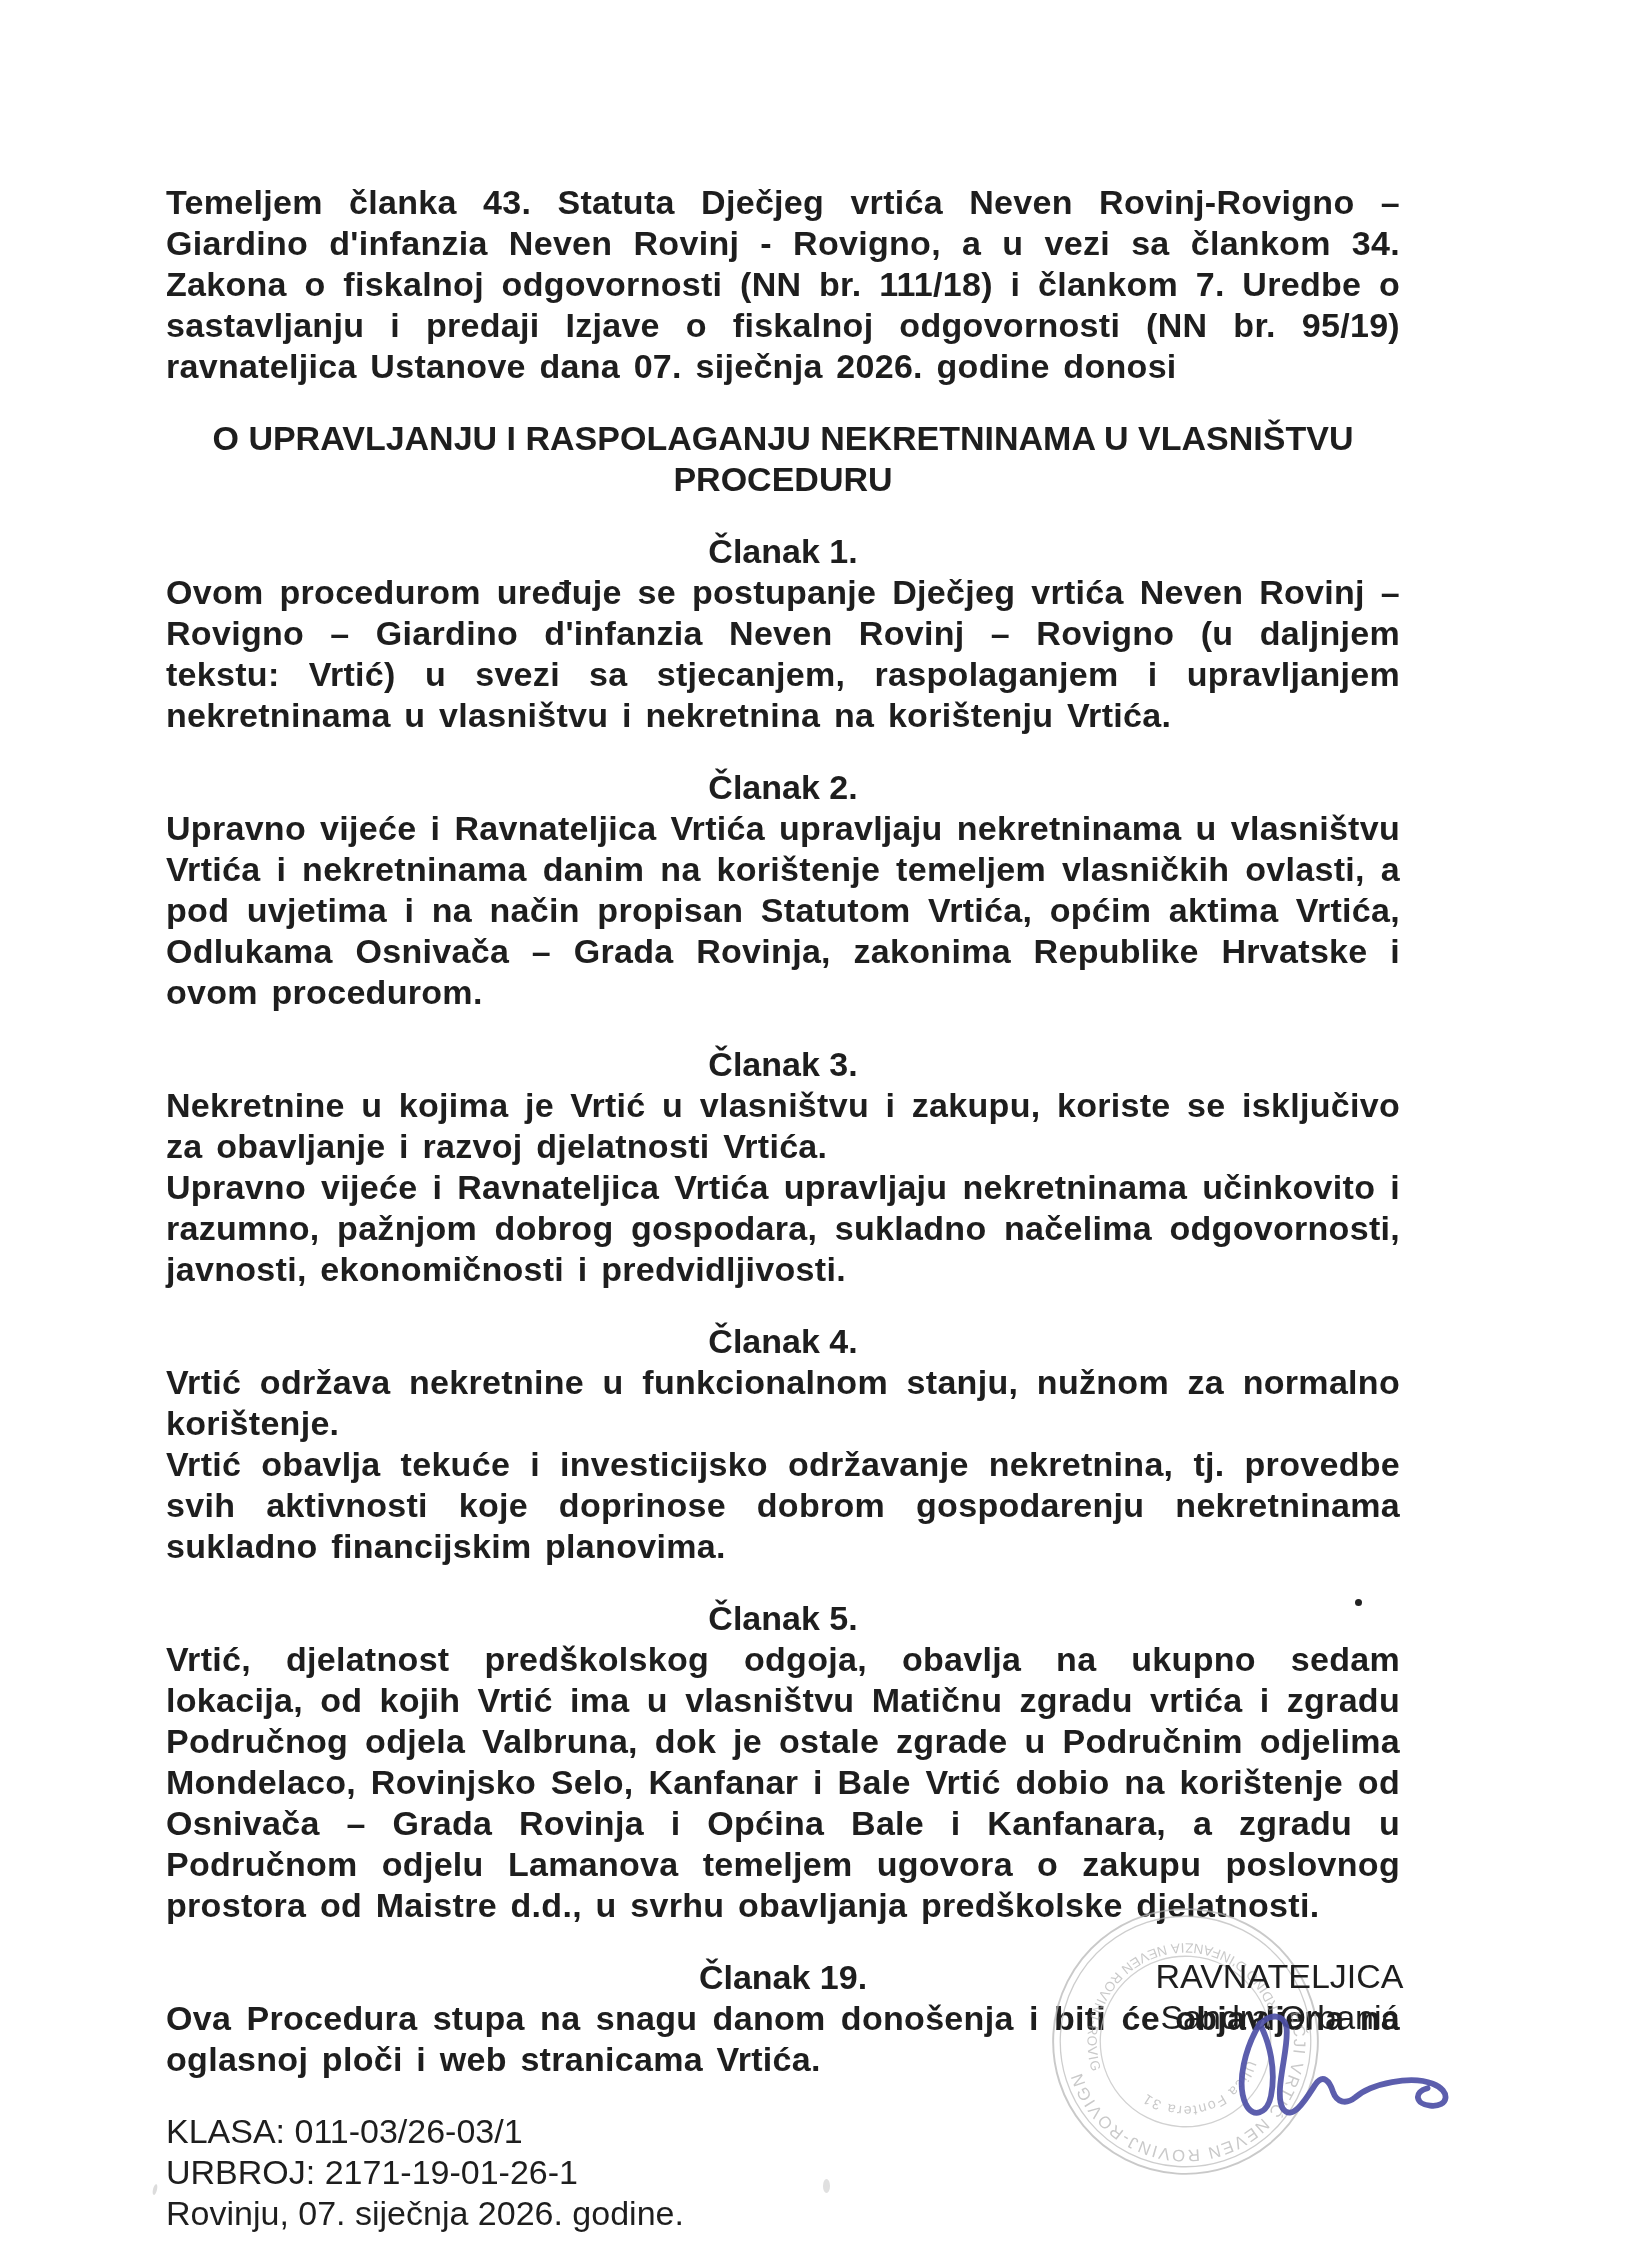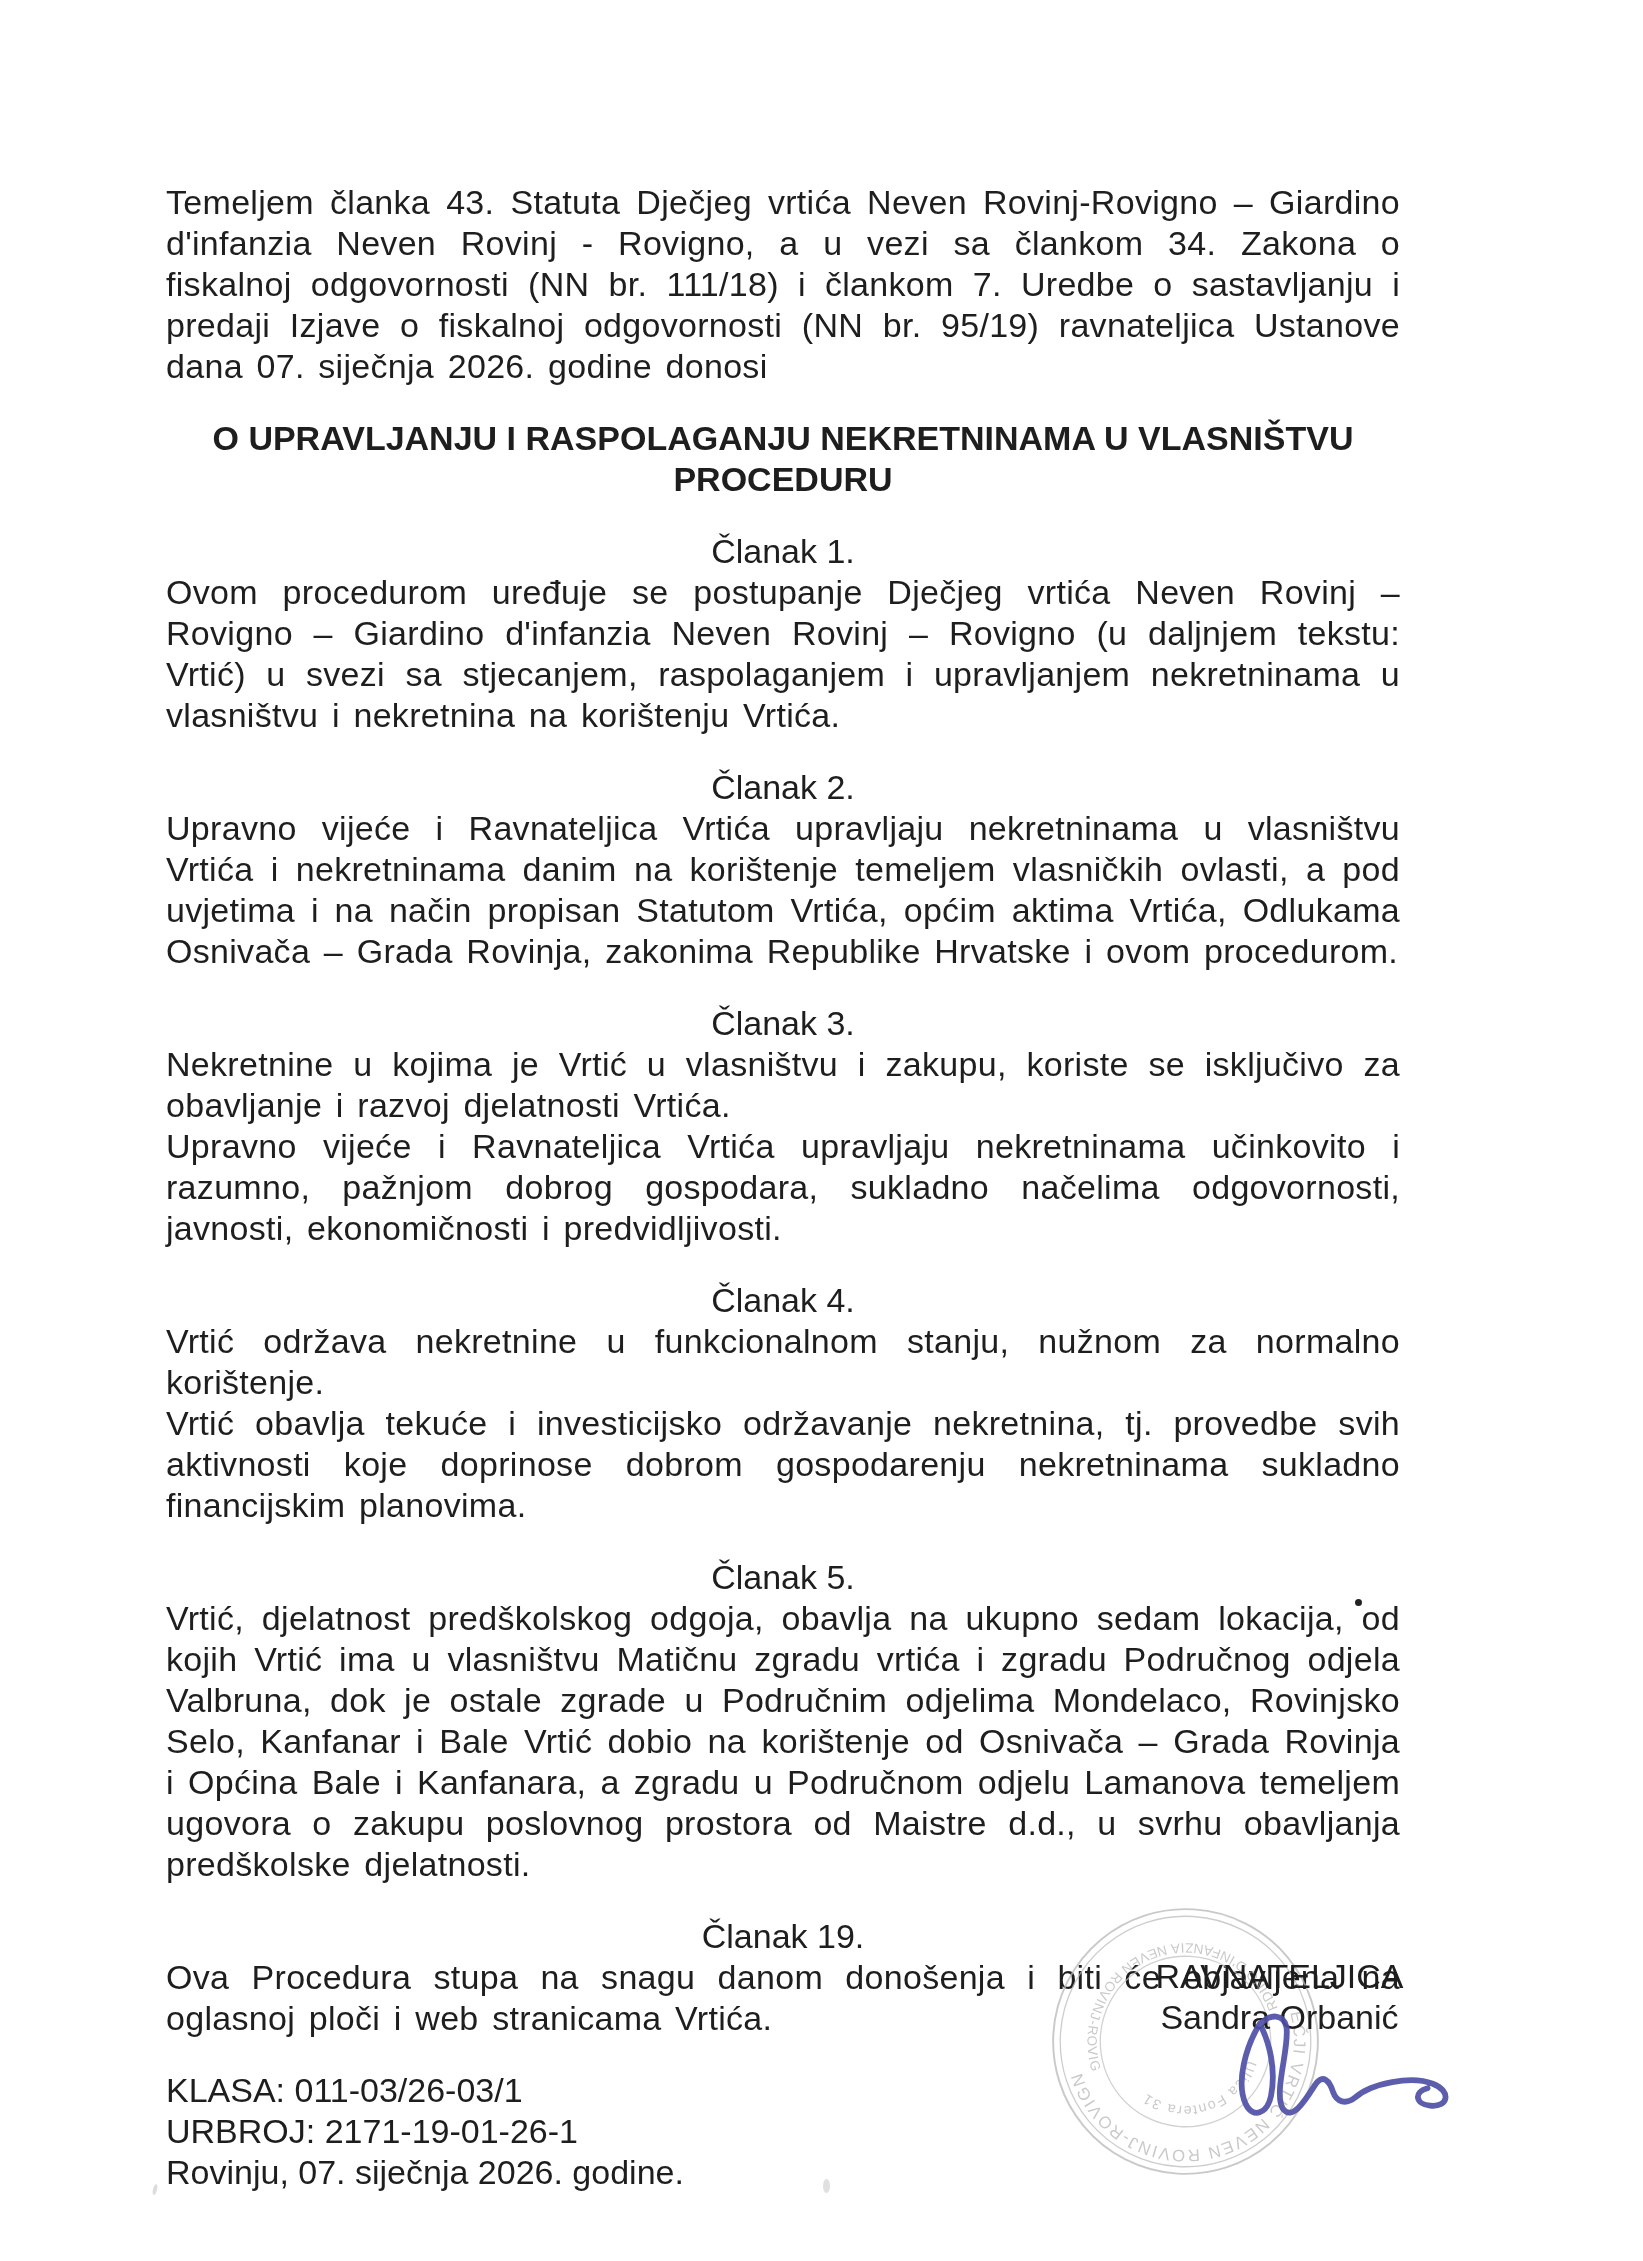--- a/index.html
+++ b/index.html
@@ -18,27 +18,28 @@
     position: absolute;
     left: 166px;
     top: 182px;
     width: 1234px;
   }
   .body-text {
     margin: 0;
     text-align: justify;
     letter-spacing: 0.3px;
     word-spacing: 3.9px;
+    font-weight: bold;
   }
   .title-block { margin-top: 31px; text-align: center; font-weight: 700; }
   .title-line { margin: 0; }
   .article-heading {
     margin: 31px 0 0 0;
     text-align: center;
-    font-weight: 400;
+    font-weight: 700;
     font-size: 34px;
     line-height: 41px;
   }
   .meta-block { margin-top: 31px; }
   .meta-block p { margin: 0; text-align: left; }
   .signature-block {
     position: absolute;
     left: 1096px;
     top: 1956px;
     width: 367px;

